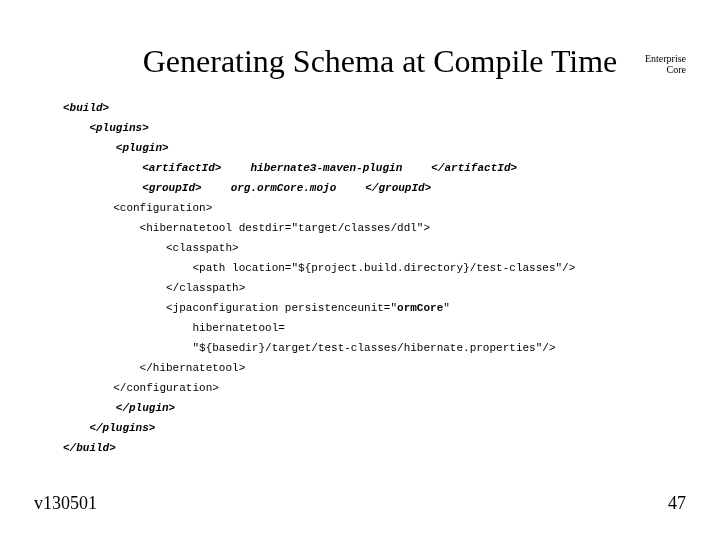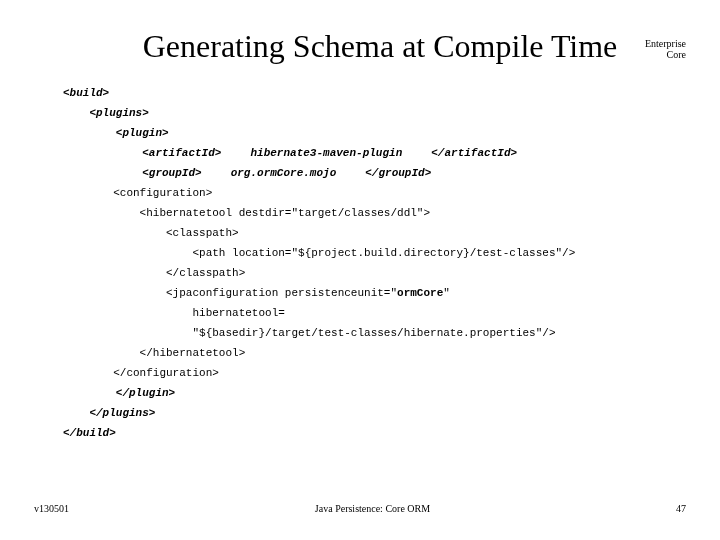--- a/index.html
+++ b/index.html
@@ -21,21 +21,21 @@
     padding: 28px 34px 0 34px;
   }
   .title-row {
     position: relative;
     margin-bottom: 18px;
   }
   .title {
     font-size: 32px;
     font-weight: normal;
     text-align: center;
-    margin: 0;
+    margin: 15px;
     padding-left: 40px;
   }
   .corner {
     position: absolute;
     top: 10px;
     right: 0;
     font-size: 10px;
     line-height: 11px;
     text-align: right;
   }
@@ -45,21 +45,21 @@
     line-height: 20px;
     white-space: pre;
   }
   .ib { font-weight: bold; font-style: italic; margin-left: 29px; }
   .b  { font-weight: bold; }
   .footer {
     position: absolute;
     left: 34px;
     right: 34px;
     bottom: 26px;
-    font-size: 10px;
+    font-size: 18px;
     display: flex;
     justify-content: space-between;
     align-items: baseline;
   }
 </style>
 </head>
 <body>
 
 <div class="slide">
 
@@ -85,17 +85,16 @@
 <span>                        hibernatetool=</span>
 <span>                        "${basedir}/target/test-classes/hibernate.properties"/&gt;</span>
 <span>                &lt;/hibernatetool&gt;</span>
 <span>            &lt;/configuration&gt;</span>
 <span class="ib">        &lt;/plugin&gt;</span>
 <span class="ib">    &lt;/plugins&gt;</span>
 <span class="ib">&lt;/build&gt;</span></div>
 
   <div class="footer">
     <span>v130501</span>
-    <span>Java Persistence: Core ORM</span>
     <span>47</span>
   </div>
 
 </div>
 
 </body></html>

